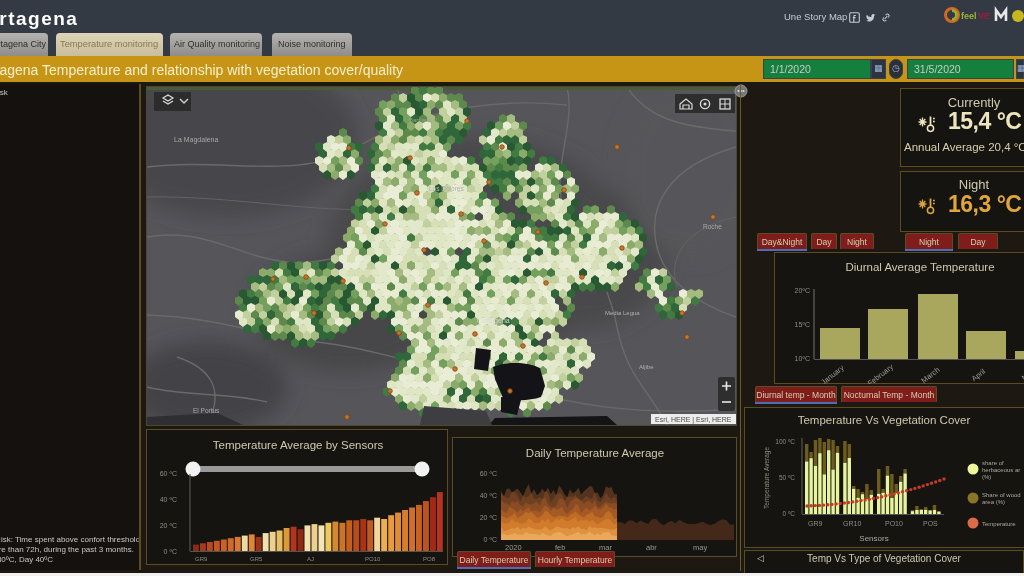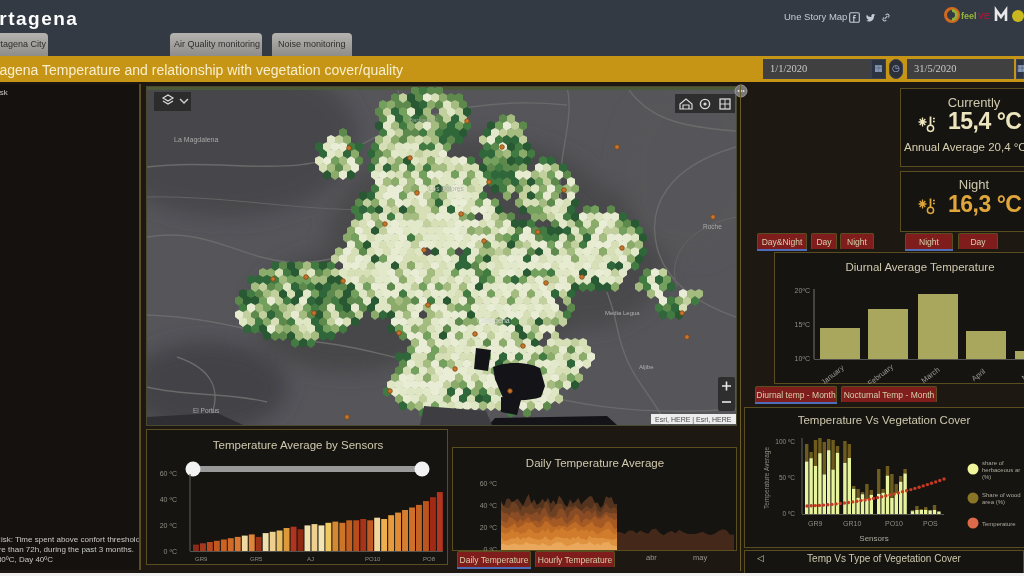--- a/index.html
+++ b/index.html
@@ -8,22 +8,22 @@
 .abs { position:absolute; }
 #header { left:0; top:0; width:1024px; height:56px; background:#343a43; }
 #htitle { left:-28px; top:8px; font-size:19px; font-weight:bold; color:#fff; letter-spacing:1.5px;}
 #unestory { left:784px; top:11px; font-size:9.5px; color:#c6cbd2; }
 .sicon { top:11px; color:#c6cbd2; font-size:10px; }
 .tab { top:33px; height:23px; border-radius:4px 4px 0 0; font-size:9px; white-space:nowrap;
   overflow:hidden; padding:6px 4px 0 4px; color:#2e2e2e; background:linear-gradient(#b5b3af,#8f8d89); }
 .tab.active { background:linear-gradient(#ded5b8,#c8bd9c); color:#857a4e; }
 #goldbar { left:0; top:56px; width:1024px; height:26px; background:#c79516; }
 #gtitle { left:-27px; top:62px; font-size:14px; color:#f8eecb; }
-.dfield { top:59px; height:20px; background:#404040; border:1px solid #3a4150; color:#c9c9c9;
-  font-size:10.5px; padding:3px 0 0 6px;font-family:Liberation Serif, serif; }
+.dfield { top:59px; height:20px; background:#15803d; border:1px solid #3a4150; color:#c9c9c9;
+  font-size:10.5px; padding:3px 0 0 6px; }
 .dbtn { top:59px; width:15px; height:20px; background:#2c3442; border:1px solid #3a4150;
   color:#9fb4d8; font-size:9px; text-align:center; padding-top:3px;}
 .panel { background:#161411; border:1px solid #5a4e20; }
 .tabsm { position:absolute; height:16px; background:#7f1d1d; border:1px solid #5a4e20; border-bottom:none;
   font-size:8.5px; color:#d6cfa8; text-align:center; padding-top:3px; border-radius:2px 2px 0 0;
   white-space:nowrap; overflow:hidden;}
 .tabsm.on { box-shadow:0 2px 0 #4f6cb8; }
 #leftstrip { left:0; top:84px; width:141px; height:486px; background:#14110e; border-right:2px solid #5a4e20; overflow:hidden;}
 .small { font-size:8px; color:#c9c9c9; line-height:1.4; }
 #mapbox { left:146px; top:86px; width:591px; height:340px; background:#58585c; border:1px solid #4a4a30; }
@@ -52,20 +52,21 @@
 <div class="abs" style="left:944px; top:6px;"><svg width="80" height="18" viewBox="0 0 80 18">
 <circle cx="8" cy="9" r="6.5" fill="none" stroke="#d2691e" stroke-width="3"></circle>
 <path d="M8 4.5a4.5 4.5 0 0 1 0 9" stroke="#8fae3c" stroke-width="3" fill="none"></path>
 <text x="17" y="13" font-size="9" fill="#9ab33a" font-weight="bold">feel</text>
 <text x="34" y="13" font-size="9" fill="#a01a3c" font-weight="bold">VE</text>
 <path d="M52 15V4l5 7 5-7v11" stroke="#e8e8e8" stroke-width="2.6" fill="none"></path>
 <circle cx="74" cy="10" r="6" fill="#c8b820"></circle>
       </svg></div>
 
 <div class="tab abs" style="left:-18px; width:66px;">Cartagena City</div>
+<div class="tab active abs" style="left:56px; width:107px; font-size:9.3px;">Temperature monitoring</div>
 <div class="tab abs" style="left:170px; width:92px;">Air Quality monitoring</div>
 <div class="tab abs" style="left:272px; width:80px; padding-left:6px;">Noise monitoring</div>
 
 <div id="goldbar" class="abs"></div>
 <div id="gtitle" class="abs">Cartagena Temperature and relationship with vegetation cover/quality</div>
 <div class="dfield abs" style="left:763px; width:108px;">1/1/2020</div>
 <div class="dbtn abs" style="left:871px;">▦</div>
 <div class="dbtn abs" style="left:889px; width:14px; border-radius:8px; background:#2a2f38;">◷</div>
 <div class="dfield abs" style="left:907px; width:107px;">31/5/2020</div>
 <div class="dbtn abs" style="left:1016px; width:8px;">▦</div>
@@ -399,21 +400,21 @@
         <rect x="289.9" y="62.1" width="5.9" height="58.9" fill="#b43420"></rect>
 <path d="M43 121.5h253" stroke="#55544e" stroke-width="1"></path>
 <text x="48" y="131" font-size="6" fill="#8f8d82" font-family="Liberation Sans, sans-serif">GR9</text>
         <text x="103" y="131" font-size="6" fill="#8f8d82" font-family="Liberation Sans, sans-serif">GR5</text>
         <text x="160" y="131" font-size="6" fill="#8f8d82" font-family="Liberation Sans, sans-serif">AJ</text>
         <text x="218" y="131" font-size="6" fill="#8f8d82" font-family="Liberation Sans, sans-serif">PO10</text>
         <text x="276" y="131" font-size="6" fill="#8f8d82" font-family="Liberation Sans, sans-serif">PO8</text>
         <text x="330" y="131" font-size="6" fill="#8f8d82" font-family="Liberation Sans, sans-serif">PO9</text>
 </svg></div>
 
-<div class="panel abs" style="left:452px; top:447px; width:285px; height:104px;text-align:right;"><svg width="285" height="120" viewBox="0 0 285 120">
+<div class="panel abs" style="left:452px; top:437px; width:285px; height:120px;text-align:right;"><svg width="285" height="120" viewBox="0 0 285 120">
 <text x="142" y="19" font-size="11.5" fill="#cfc9ae" text-anchor="middle" font-family="Liberation Sans, sans-serif">Daily Temperature Average</text>
 <text x="44" y="38" font-size="7" fill="#8f8d82" text-anchor="end" font-family="Liberation Sans, sans-serif">60 ºC</text>
 <text x="44" y="60" font-size="7" fill="#8f8d82" text-anchor="end" font-family="Liberation Sans, sans-serif">40 ºC</text>
 <text x="44" y="82" font-size="7" fill="#8f8d82" text-anchor="end" font-family="Liberation Sans, sans-serif">20 ºC</text>
 <text x="44" y="104" font-size="7" fill="#8f8d82" text-anchor="end" font-family="Liberation Sans, sans-serif">0 ºC</text>
 <path d="M48.0 102L48.0 52.6L50.8 58.8L53.5 51.0L56.3 50.6L59.0 54.6L61.8 52.6L64.6 50.5L67.3 54.3L70.1 58.0L72.9 51.2L75.6 46.1L78.4 55.4L81.1 51.3L83.9 56.9L86.7 54.9L89.4 50.7L92.2 54.6L95.0 49.7L97.7 56.1L100.5 51.9L103.2 57.2L106.0 47.4L108.8 50.9L111.5 56.4L114.3 59.0L117.0 51.3L119.8 55.5L122.6 53.4L125.3 49.8L128.1 56.6L130.9 53.2L133.6 51.1L136.4 48.3L139.1 48.6L141.9 55.1L144.7 54.6L147.4 60.0L150.2 56.9L153.0 48.2L155.7 50.0L158.5 49.1L161.2 56.2L164.0 56.1L164.0 102Z" fill="#53331e"></path>
         <path d="M48.0 102L48.0 55.1L50.8 58.0L53.5 60.1L56.3 60.1L59.0 53.8L61.8 54.2L64.6 57.6L67.3 63.4L70.1 57.6L72.9 59.8L75.6 57.9L78.4 55.0L81.1 60.7L83.9 61.0L86.7 59.0L89.4 61.3L92.2 53.5L95.0 54.8L97.7 64.5L100.5 60.4L103.2 56.6L106.0 55.5L108.8 56.0L111.5 63.0L114.3 59.0L117.0 58.4L119.8 58.9L122.6 57.0L125.3 61.2L128.1 62.8L130.9 60.2L133.6 57.7L136.4 60.3L139.1 60.5L141.9 54.5L144.7 62.6L147.4 64.2L150.2 60.5L153.0 54.8L155.7 59.3L158.5 60.9L161.2 58.7L164.0 62.0L164.0 102Z" fill="#6e4022"></path>
         <path d="M48.0 102L48.0 62.0L50.8 64.9L53.5 65.3L56.3 67.5L59.0 63.0L61.8 65.1L64.6 62.9L67.3 67.1L70.1 68.6L72.9 64.2L75.6 66.0L78.4 66.7L81.1 65.3L83.9 63.6L86.7 67.4L89.4 60.9L92.2 59.6L95.0 66.3L97.7 69.1L100.5 69.2L103.2 68.2L106.0 61.0L108.8 60.4L111.5 62.7L114.3 70.3L117.0 63.8L119.8 61.9L122.6 59.6L125.3 60.6L128.1 62.7L130.9 66.1L133.6 63.6L136.4 62.4L139.1 65.9L141.9 62.1L144.7 68.7L147.4 68.7L150.2 65.8L153.0 63.8L155.7 65.0L158.5 65.6L161.2 65.0L164.0 65.5L164.0 102Z" fill="#8a4c24"></path>
         <path d="M48.0 102L48.0 71.5L50.8 73.8L53.5 74.9L56.3 69.1L59.0 70.1L61.8 72.3L64.6 74.5L67.3 70.9L70.1 73.3L72.9 70.9L75.6 68.9L78.4 73.3L81.1 72.4L83.9 72.7L86.7 74.7L89.4 70.5L92.2 67.6L95.0 69.4L97.7 72.7L100.5 69.7L103.2 71.7L106.0 70.8L108.8 68.8L111.5 73.8L114.3 76.0L117.0 72.9L119.8 71.6L122.6 66.2L125.3 66.7L128.1 75.3L130.9 71.6L133.6 69.9L136.4 72.5L139.1 70.7L141.9 67.7L144.7 71.3L147.4 71.2L150.2 69.7L153.0 65.8L155.7 69.3L158.5 69.7L161.2 72.1L164.0 70.5L164.0 102Z" fill="#a55a24"></path>
         <path d="M48.0 102L48.0 77.2L50.8 79.1L53.5 80.5L56.3 79.1L59.0 77.6L61.8 74.9L64.6 80.3L67.3 78.3L70.1 76.9L72.9 73.7L75.6 75.3L78.4 74.1L81.1 76.7L83.9 79.4L86.7 79.2L89.4 77.2L92.2 72.8L95.0 74.1L97.7 77.0L100.5 78.9L103.2 79.0L106.0 77.2L108.8 78.2L111.5 77.8L114.3 79.5L117.0 77.0L119.8 75.3L122.6 73.5L125.3 76.2L128.1 78.5L130.9 79.2L133.6 77.1L136.4 75.5L139.1 73.7L141.9 78.4L144.7 78.8L147.4 80.2L150.2 79.1L153.0 74.2L155.7 73.1L158.5 75.7L161.2 81.1L164.0 80.2L164.0 102Z" fill="#bf6c26"></path>

